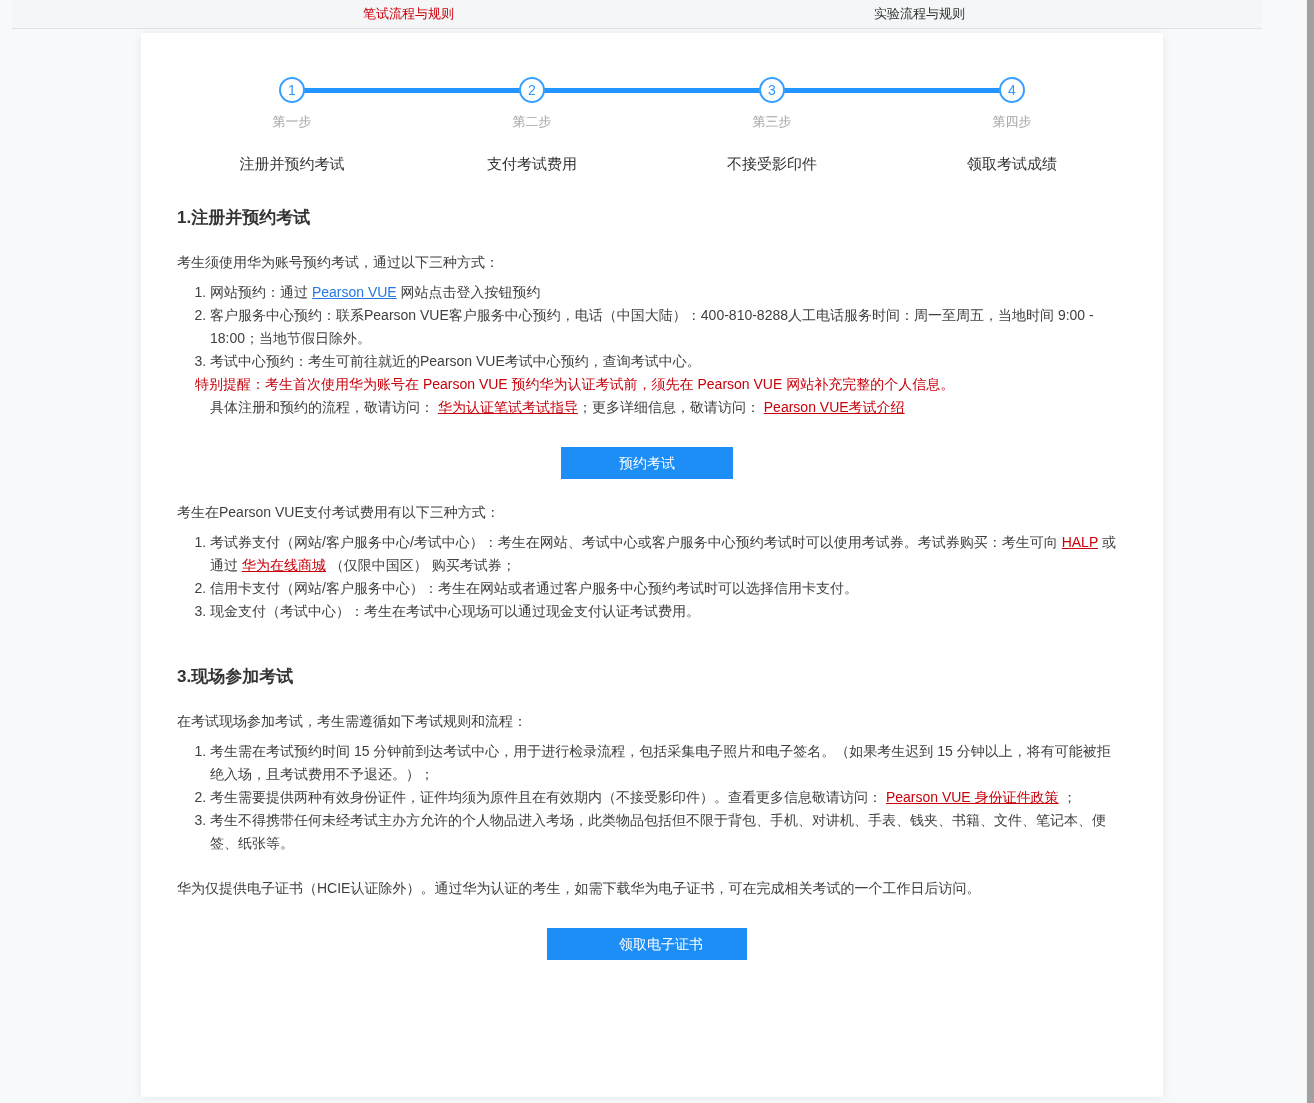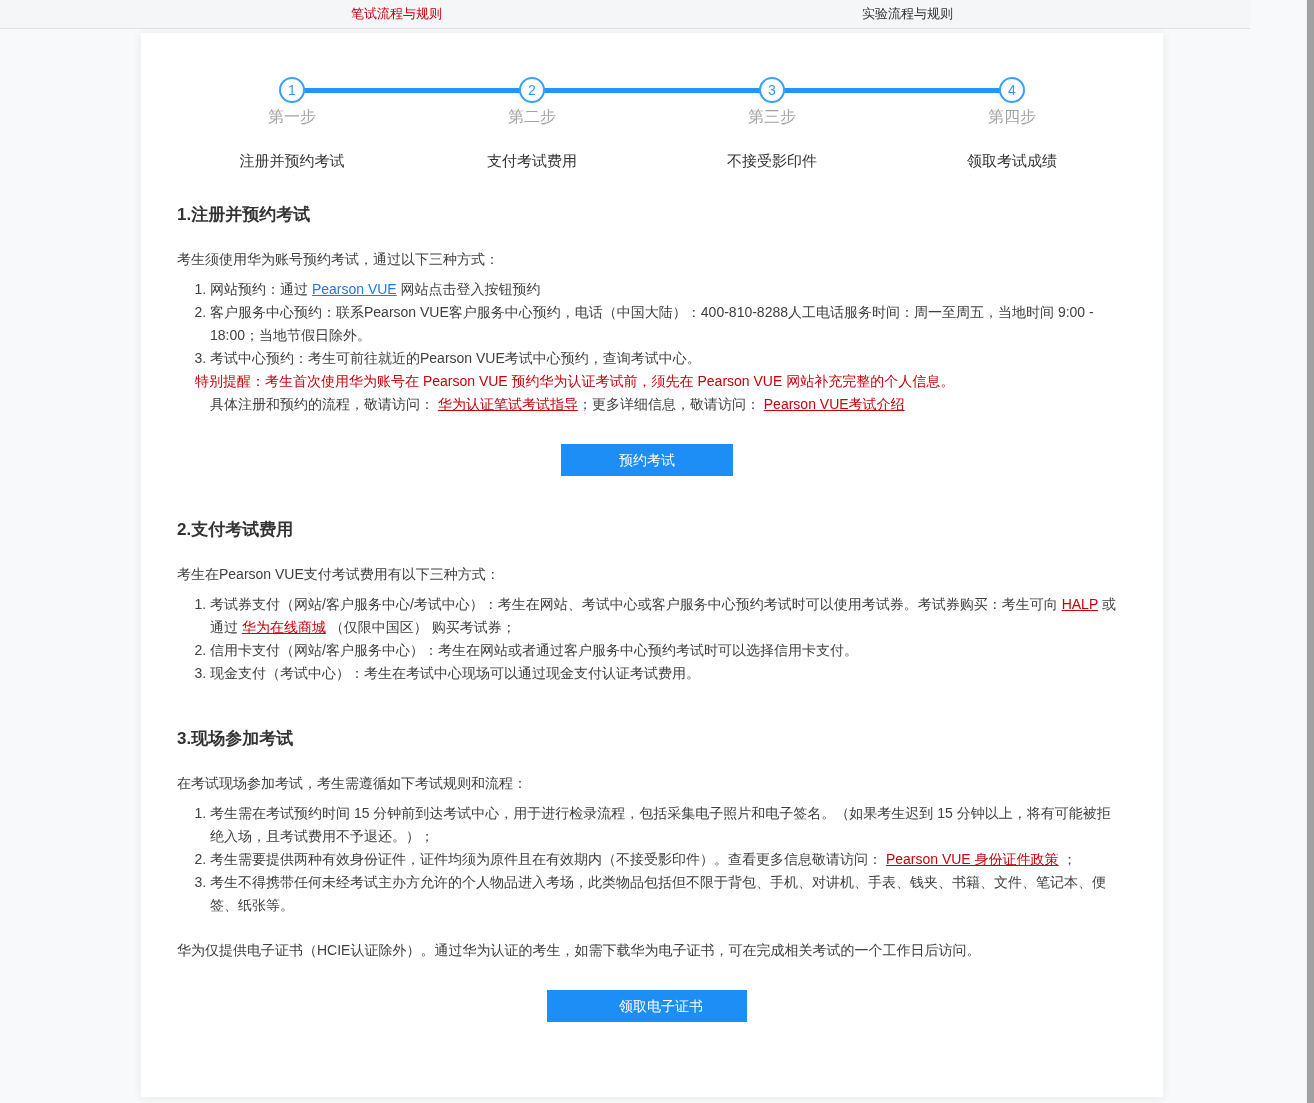--- a/index.html
+++ b/index.html
@@ -6,21 +6,21 @@
   html,body { width:1314px; height:1103px; }
   body {
     position:relative;
     background:#f8f9fa;
     font-family:"Liberation Sans","DejaVu Sans",sans-serif;
     color:#404040;
     overflow:hidden;
   }
   
   .topbar {
-    position:absolute; top:0; left:0;
+    position:absolute; top:0; left:12px;
     width:1250px; height:29px;
     background:#f5f6f7;
     border-bottom:1px solid #e2e2e4;
   }
   .tabwrap {
     margin-left:141px; width:1022px; height:100%;
     display:flex;
   }
   .tab {
     flex:1; display:flex; align-items:center; justify-content:center;
@@ -69,21 +69,21 @@
   }
   .circle {
     width:26px; height:26px;
     background:#fff;
     border:2px solid #3aa0ff;
     border-radius:50%;
     color:#2b98ff;
     font-size:14px;
     display:flex; align-items:center; justify-content:center;
   }
-  .step-label { margin-top:4px; font-size:16px; color:#a3a3a3; }
+  .step-label { margin-top:10px; font-size:13px; color:#a3a3a3; }
   .step-title { margin-top:24px; font-size:15px; color:#333; }
   
   .content { padding:0 46px 0 36px; }
   .sec-heading {
     margin-top:42px;
     font-size:17px;
     font-weight:bold;
     color:#333;
   }
   .sec-heading.first { margin-top:32px; }
@@ -167,21 +167,20 @@
       <div class="notes">
         <div class="note-line indent-sm"><span class="seg-red">特别提醒：考生首次使用华为账号在 Pearson VUE 预约华为认证考试前，须先在 Pearson VUE 网站补充完整的个人信息。</span></div>
         <div class="note-line indent-lg"><span>具体注册和预约的流程，敬请访问： </span><span class="seg-link-red">华为认证笔试考试指导</span><span>；更多详细信息，敬请访问： </span><span class="seg-link-red">Pearson VUE考试介绍</span></div>
       </div>
       <div class="btn-row">
         <button class="btn w1">预约考试</button>
       </div>
     </div>
 
     <div>
-      <div class="sec-heading">2.支付考试费用</div>
       <p class="intro">考生在Pearson VUE支付考试费用有以下三种方式：</p>
       <ol class="items">
         <li><span>考试券支付（网站/客户服务中心/考试中心）：考生在网站、考试中心或客户服务中心预约考试时可以使用考试券。考试券购买：考生可向 </span><span class="seg-link-red">HALP</span><span> 或通过 </span><span class="seg-link-red">华为在线商城</span><span> （仅限中国区） 购买考试券；</span></li>
         <li><span>信用卡支付（网站/客户服务中心）：考生在网站或者通过客户服务中心预约考试时可以选择信用卡支付。</span></li>
         <li><span>现金支付（考试中心）：考生在考试中心现场可以通过现金支付认证考试费用。</span></li>
       </ol>
     </div>
 
     <div>
       <div class="sec-heading">3.现场参加考试</div>

